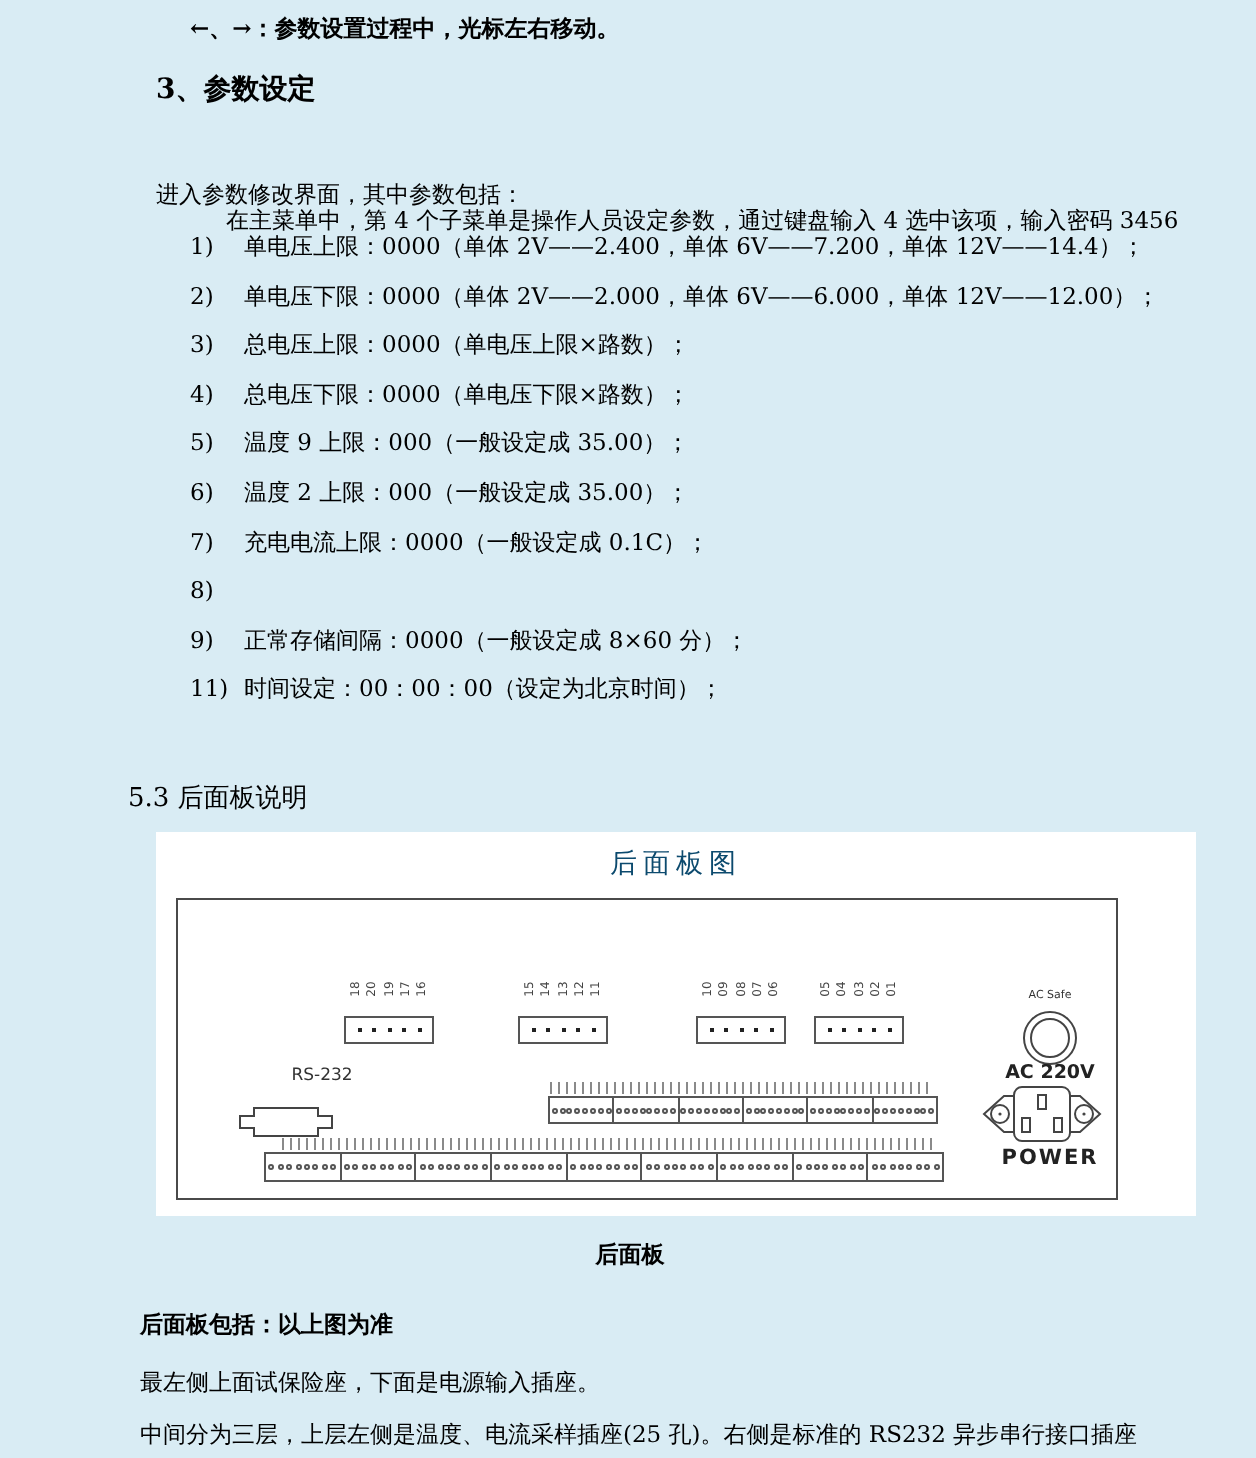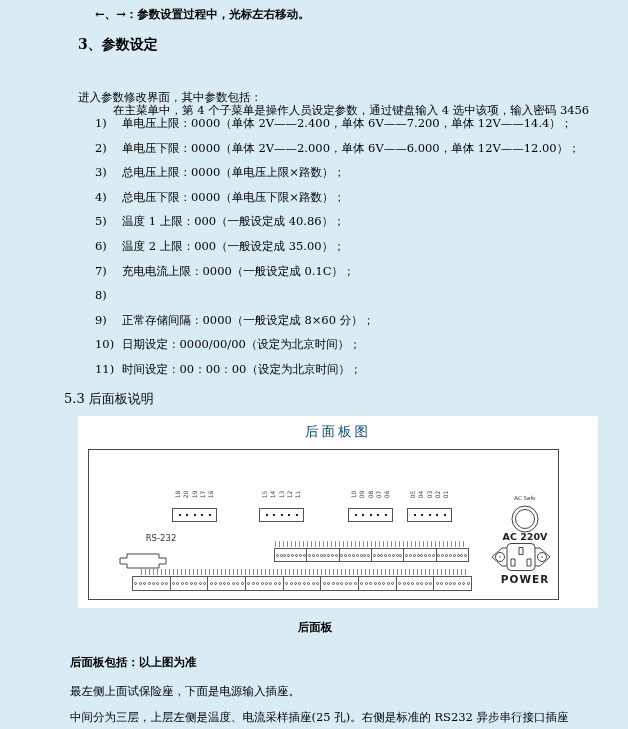--- a/index.html
+++ b/index.html
@@ -91,40 +91,36 @@
     <div class="row">
         <span class="num">3)</span>
         <span>总电压上限：0000（单电压上限×路数）；</span>
       </div>
     <div class="row">
         <span class="num">4)</span>
         <span>总电压下限：0000（单电压下限×路数）；</span>
       </div>
     <div class="row">
         <span class="num">5)</span>
-        <span>温度 1 上限：000（一般设定成 40.86）；</span>
+        <span>温度 9 上限：000（一般设定成 35.00）；</span>
       </div>
     <div class="row">
         <span class="num">6)</span>
         <span>温度 2 上限：000（一般设定成 35.00）；</span>
       </div>
     <div class="row">
         <span class="num">7)</span>
         <span>充电电流上限：0000（一般设定成 0.1C）；</span>
       </div>
     <div class="row">
         <span class="num">8)</span>
       </div>
     <div class="row">
         <span class="num">9)</span>
         <span>正常存储间隔：0000（一般设定成 8×60 分）；</span>
-      </div>
-    <div class="row">
-        <span class="num">10)</span>
-        <span>日期设定：0000/00/00（设定为北京时间）；</span>
       </div>
     <div class="row">
         <span class="num">11)</span>
         <span>时间设定：00：00：00（设定为北京时间）；</span>
       </div>
   </div>
 
   <div class="abs h53">5.3 后面板说明</div>
 
   <div class="abs figure">

